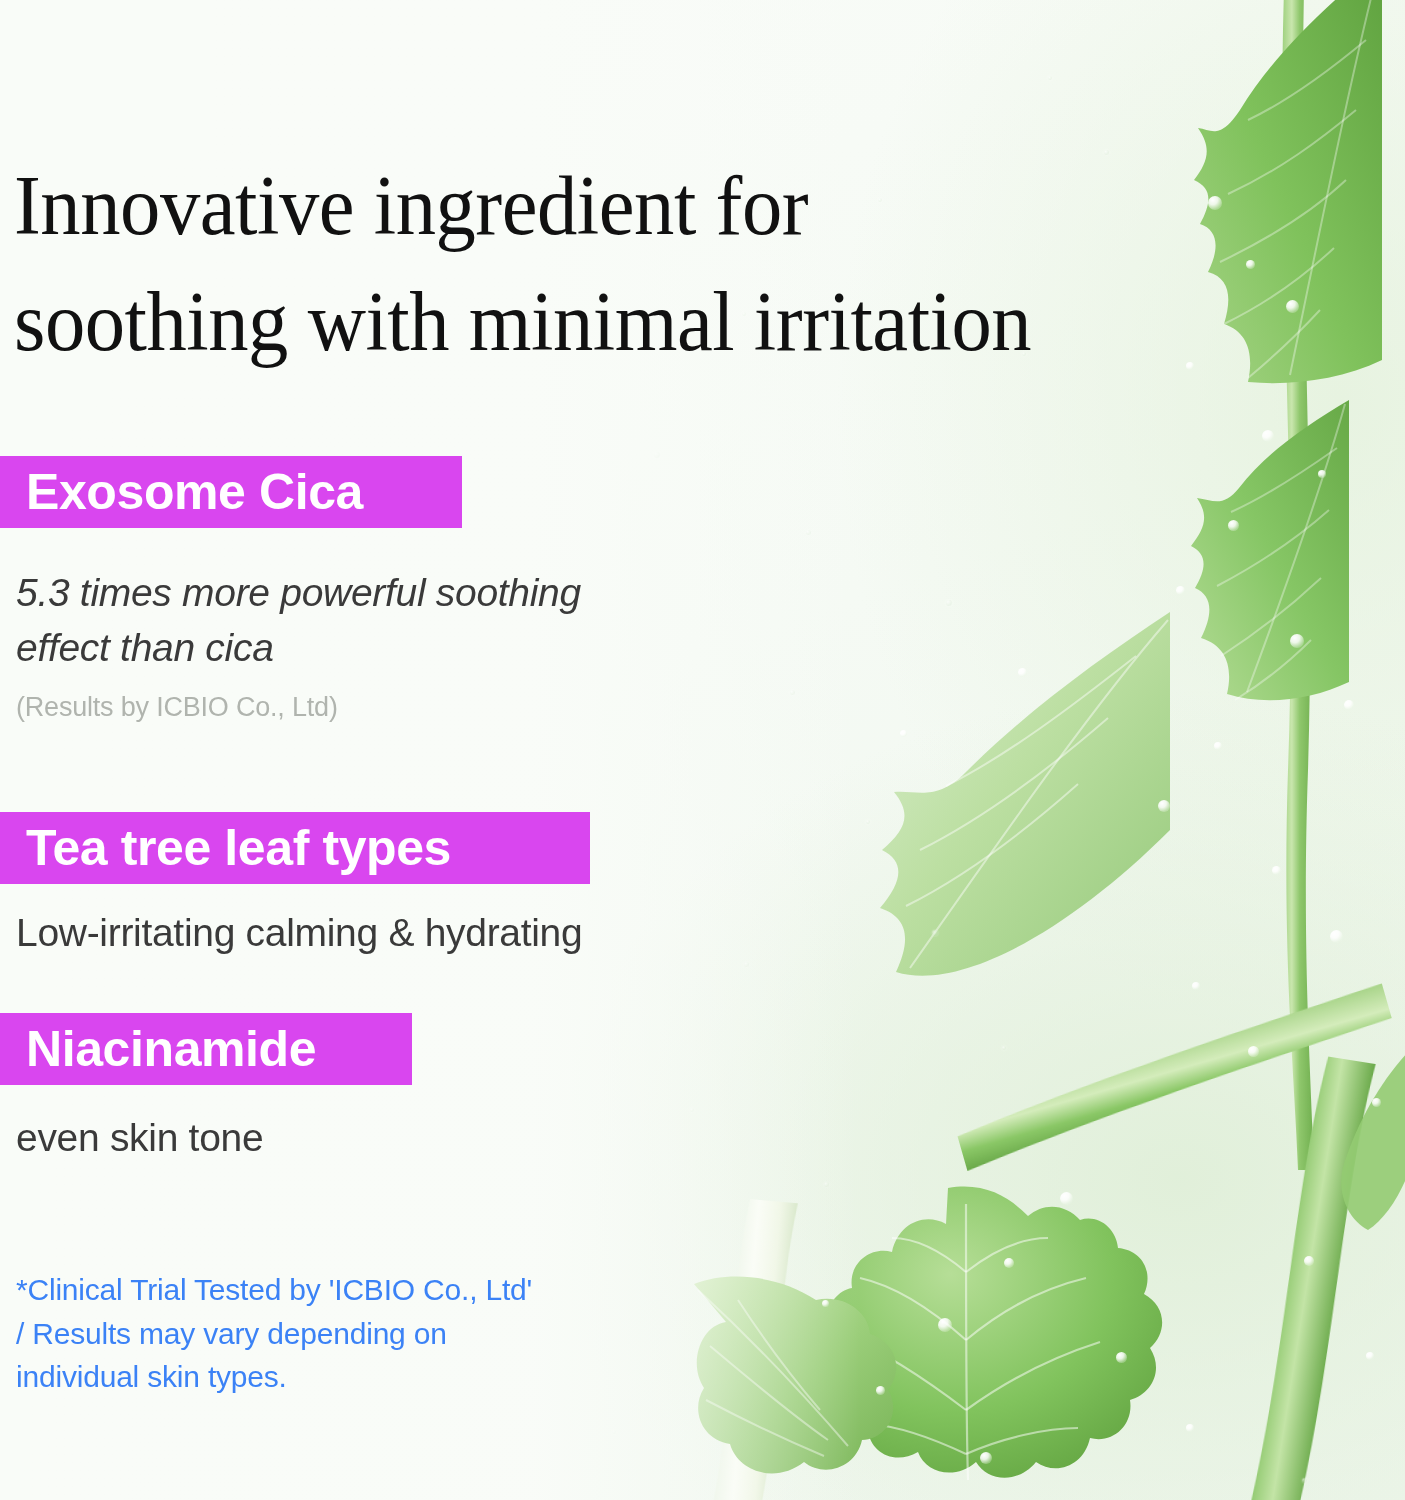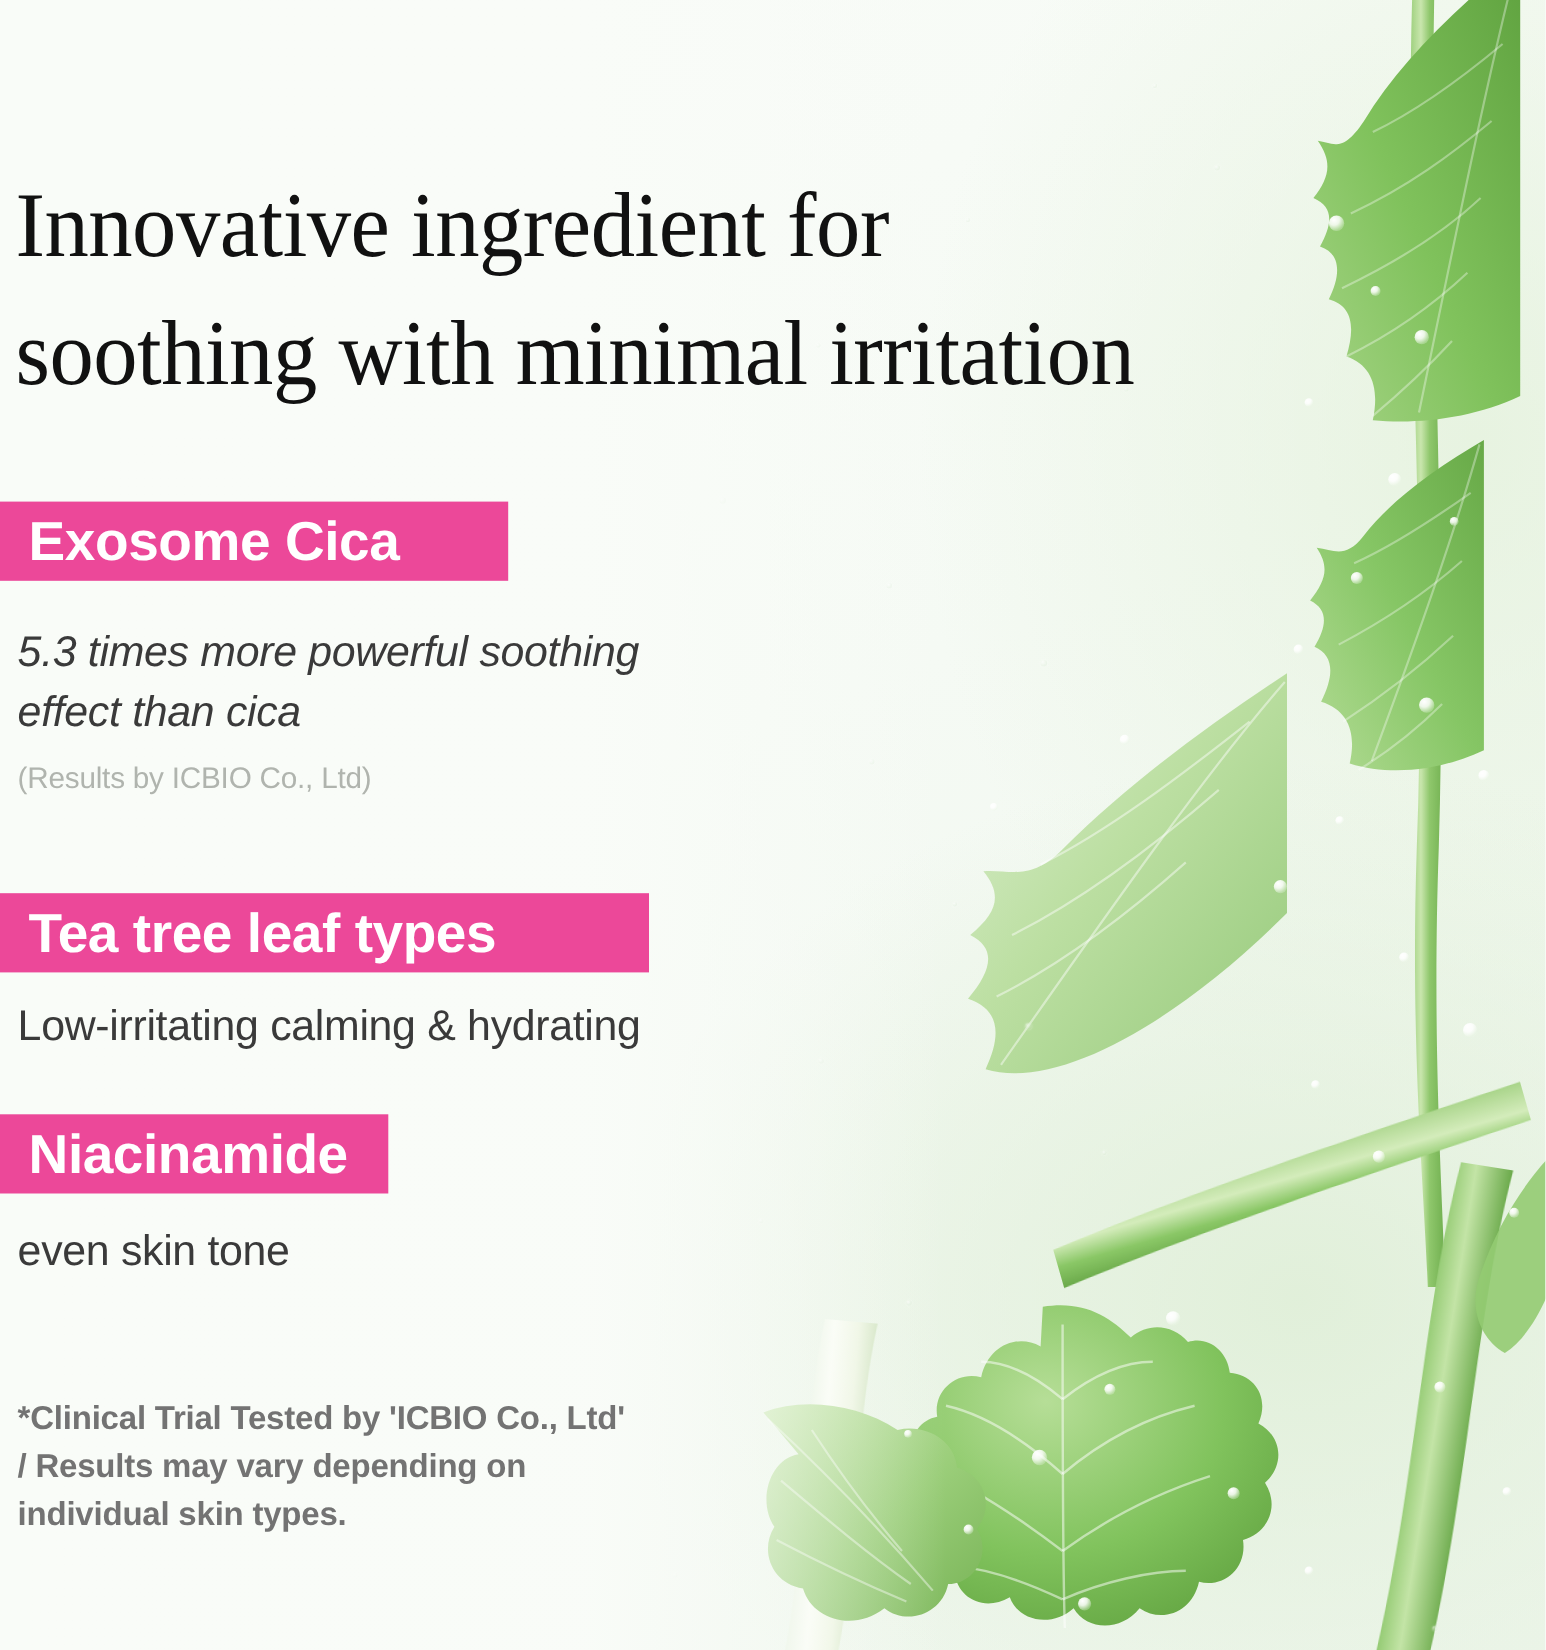--- a/index.html
+++ b/index.html
@@ -72,32 +72,32 @@
     letter-spacing:-0.5px;
     color:#111111;
     font-weight:400;
     transform:scaleX(.96);
     transform-origin:left top;
   }
   .headline .hl-line{ display:block; white-space:nowrap; }
 
   .tagbox{
     position:absolute; left:0;
-    background:#ec4899;
+    background:#d946ef;
     color:#ffffff;
     font-size:50px;
     font-weight:700;
     letter-spacing:-0.4px;
     display:flex; align-items:center;
     padding-left:26px; padding-right:24px;
     white-space:nowrap;
   }
   #tag-0{ top:456px; height:72px; width:462px; }
   #tag-1{ top:812px; height:72px; width:590px; }
-  #tag-2{ top:1013px; height:72px; width:353px; }
+  #tag-2{ top:1013px; height:72px; width:412px; }
 
   .desc{
     position:absolute; left:16px;
     color:#3a3a3a;
     font-size:39px;
     line-height:1.42;
     letter-spacing:-0.3px;
     white-space:pre-line;
   }
   #desc-0{ top:565px; width:780px;font-style:italic; }
@@ -106,26 +106,25 @@
 
   .note{
     position:absolute; left:16px; top:692px;
     color:#b0b4ae;
     font-size:27px;
     letter-spacing:-0.2px;
   }
 
   .footnote{
     position:absolute; left:16px; top:1268px;
-    color:#737373;
+    color:#3b82f6;
     font-size:30px;
     line-height:1.45;
     letter-spacing:-0.2px;
     white-space:pre-line;
-    font-weight:bold;
   }
 </style>
 </head>
 <body>
 
 <div id="page">
 
   <div class="photo"></div>
 
   <div class="plant">

